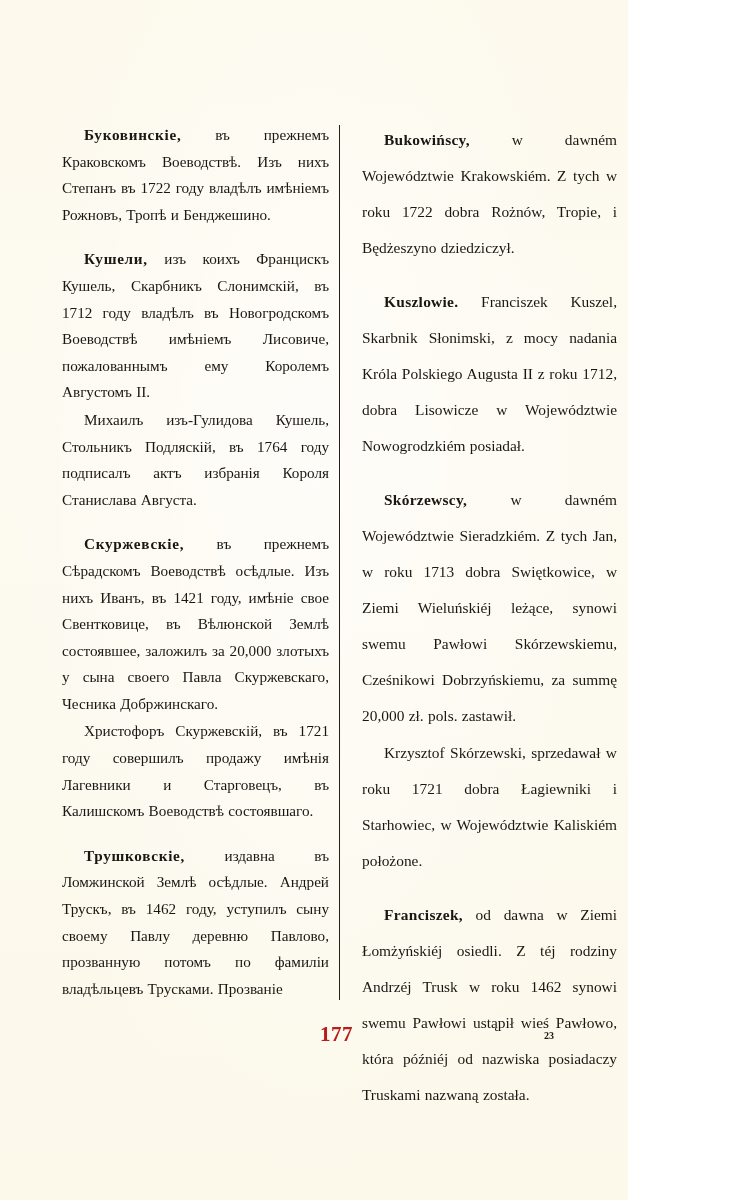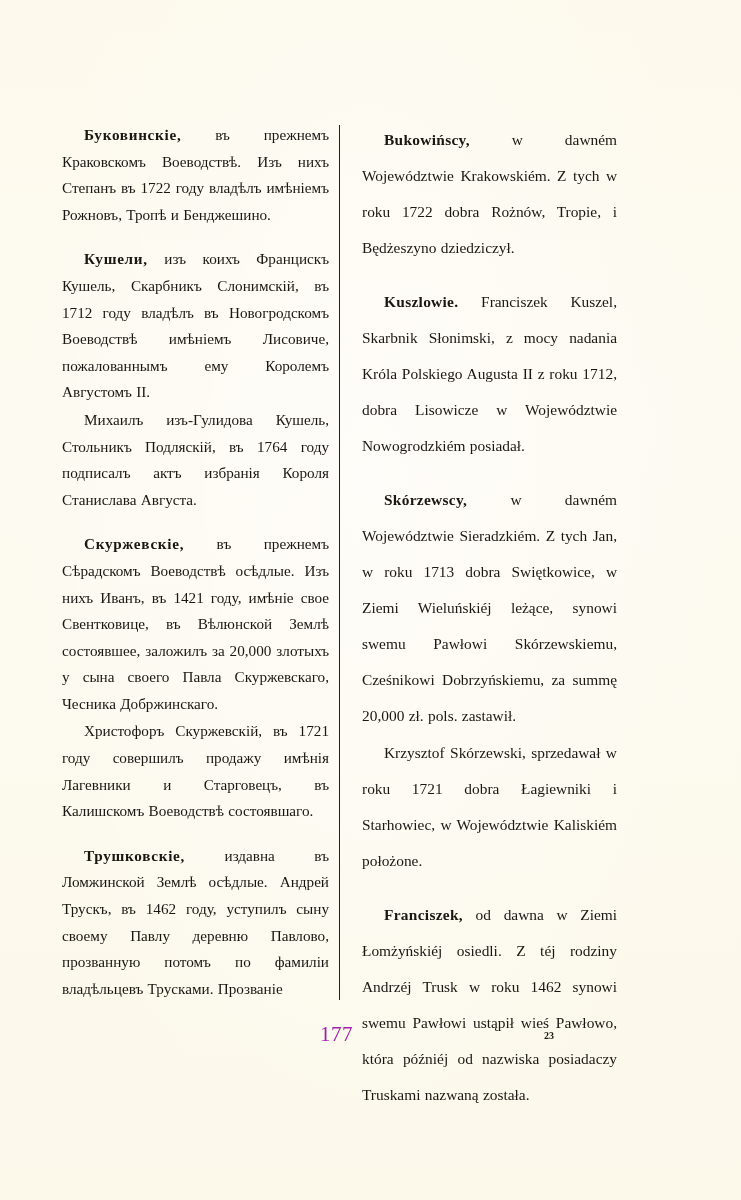--- a/index.html
+++ b/index.html
@@ -5,21 +5,21 @@
   html, body {
     margin: 0;
     padding: 0;
     background: #ffffff;
   }
   body {
     font-family: "Liberation Serif", "DejaVu Serif", serif;
   }
   .page {
     position: relative;
-    width: 741px;
+    width: 628px;
     height: 1200px;
     background: #fdfaef;
     overflow: hidden;
     box-sizing: border-box;
   }
   
   .paper-tint {
     position: absolute;
     inset: 0;
     background:
@@ -85,23 +85,23 @@
     position: absolute;
     left: 62px;
     top: 1022px;
     width: 600px;
     height: 30px;
   }
   .folio {
     position: absolute;
     left: 258px;
     top: 0;
-    font-weight: normal;
+    font-weight: bold;
     font-size: 21px;
-    color: #a21caf;
+    color: #b91c1c;
     letter-spacing: 0.5px;
   }
   .signature {
     position: absolute;
     left: 482px;
     top: 8px;
     font-weight: bold;
     font-size: 10px;
     color: #1a1713;
   }

